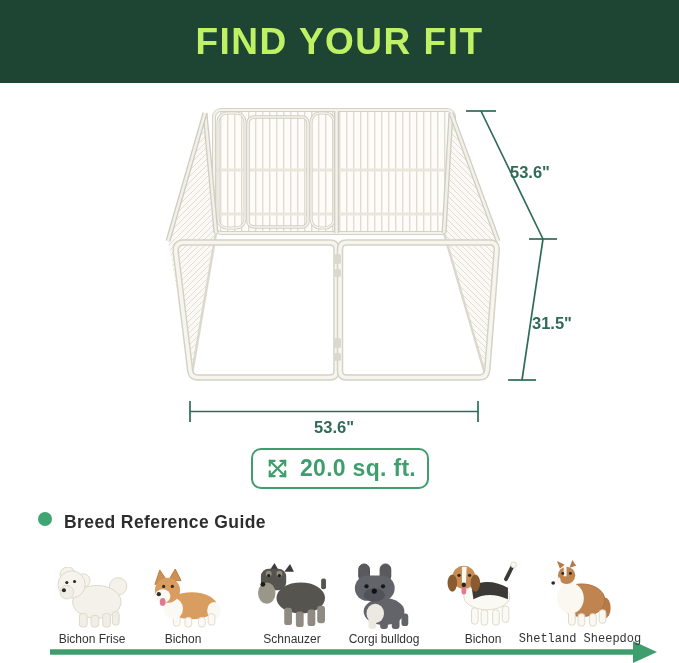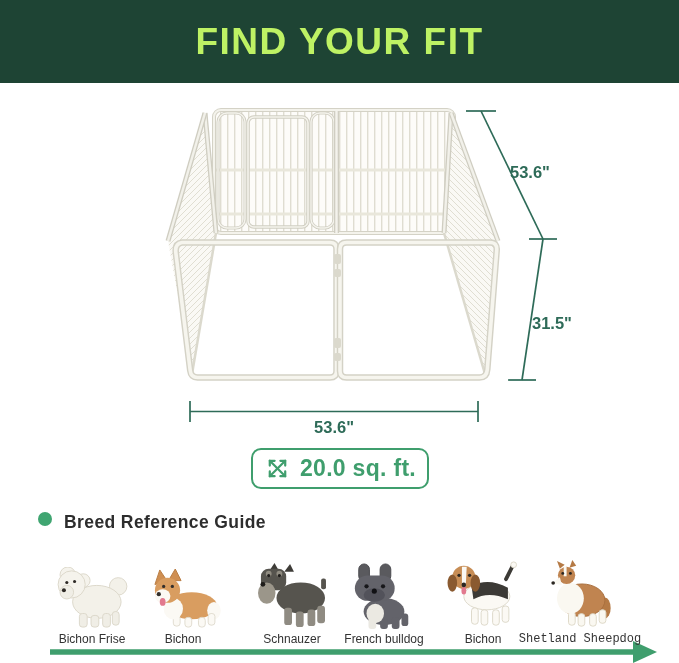--- a/index.html
+++ b/index.html
@@ -213,21 +213,21 @@
       <rect x="38" y="58" width="8" height="10" rx="3" fill="#63636a"></rect>
       <rect x="50" y="56" width="8" height="12" rx="3" fill="#63636a"></rect>
       <rect x="60" y="52" width="7" height="13" rx="3" fill="#63636a"></rect>
       <ellipse cx="33" cy="52" rx="9" ry="10" fill="#ebe9e2"></ellipse>
       <rect x="12" y="13" width="41" height="26" rx="13" fill="#63636a"></rect>
       <ellipse cx="32" cy="33" rx="11" ry="7" fill="#52525a"></ellipse>
       <circle cx="24" cy="24" r="2.2" fill="#17171a"></circle>
       <circle cx="41" cy="24" r="2.2" fill="#17171a"></circle>
       <circle cx="32" cy="29" r="2.6" fill="#111114"></circle>
     </svg>
-    <span class="dog-label">French bulldog</span>
+    <span class="dog-label">Corgi bulldog</span>
   </div>
 
   <div class="dog-item d5">
     <svg width="90" height="70" viewBox="0 0 92 72">
       <path d="M70,20 L77,6" stroke="#3c3a36" stroke-width="4" stroke-linecap="round"></path>
       <circle cx="78" cy="5" r="3" fill="#fbf9f4" stroke="#ddd8ca"></circle>
       <ellipse cx="50" cy="38" rx="24" ry="14" fill="#fbf9f4" stroke="#ddd8ca"></ellipse>
       <path d="M34,27 Q52,18 72,29 L72,41 Q52,32 36,41 Z" fill="#3c3a36"></path>
       <rect x="34" y="50" width="7" height="17" rx="3" fill="#fbf9f4" stroke="#ddd8ca"></rect>
       <rect x="44" y="52" width="7" height="16" rx="3" fill="#fbf9f4" stroke="#ddd8ca"></rect>

